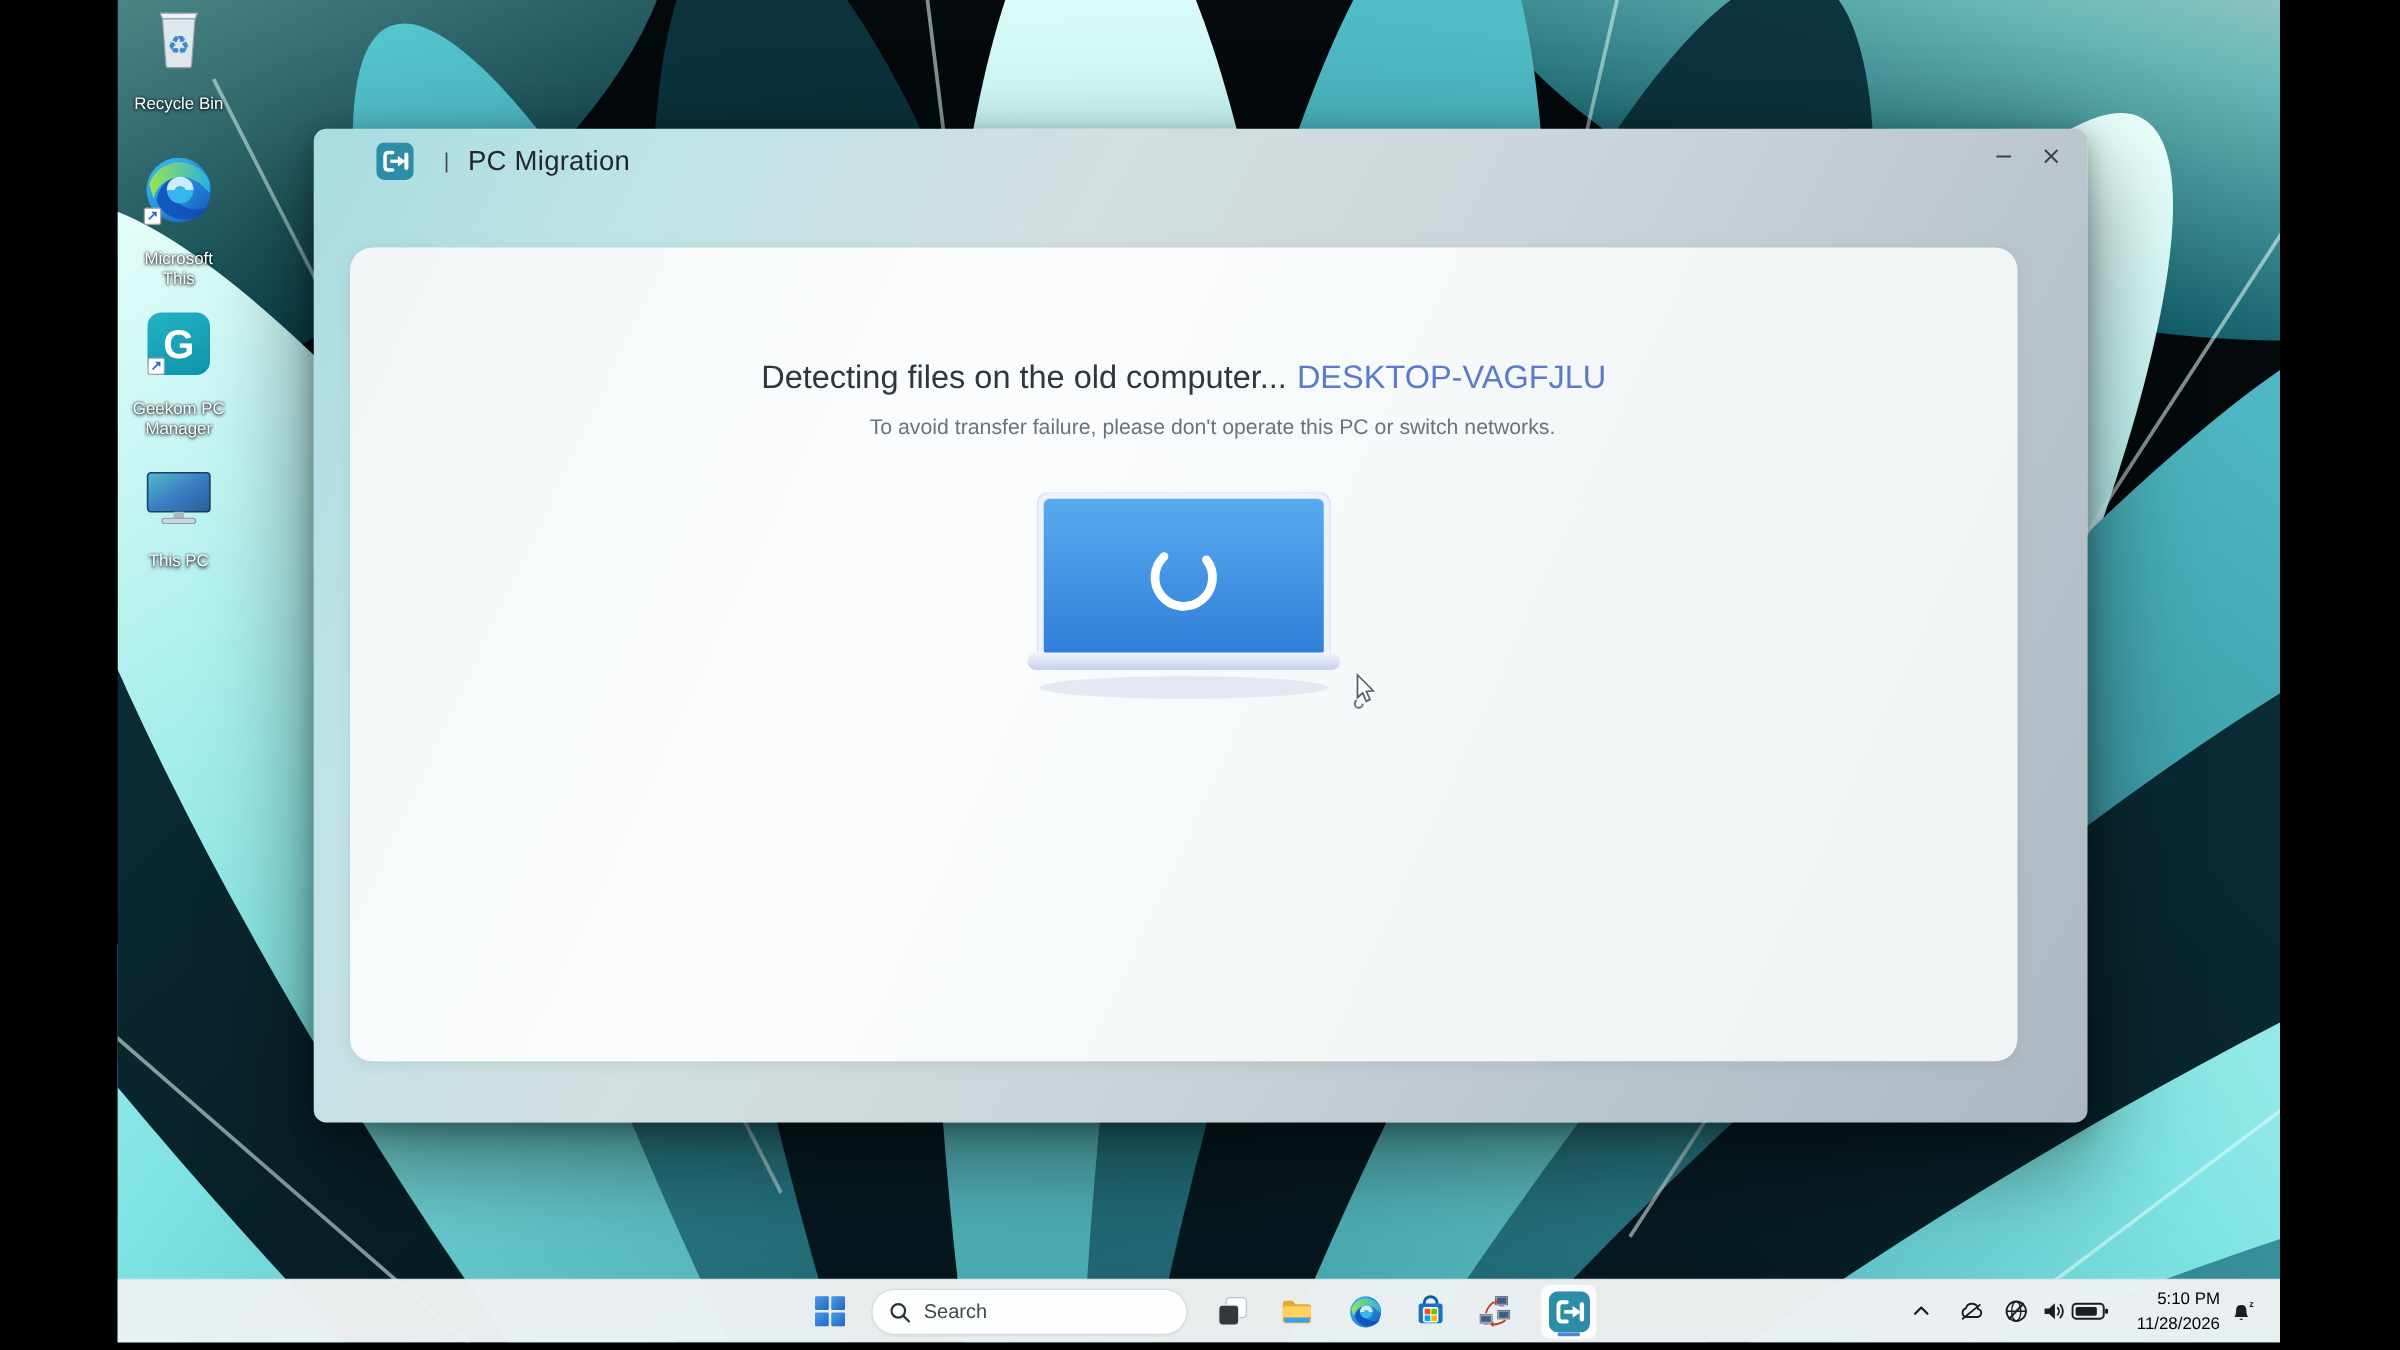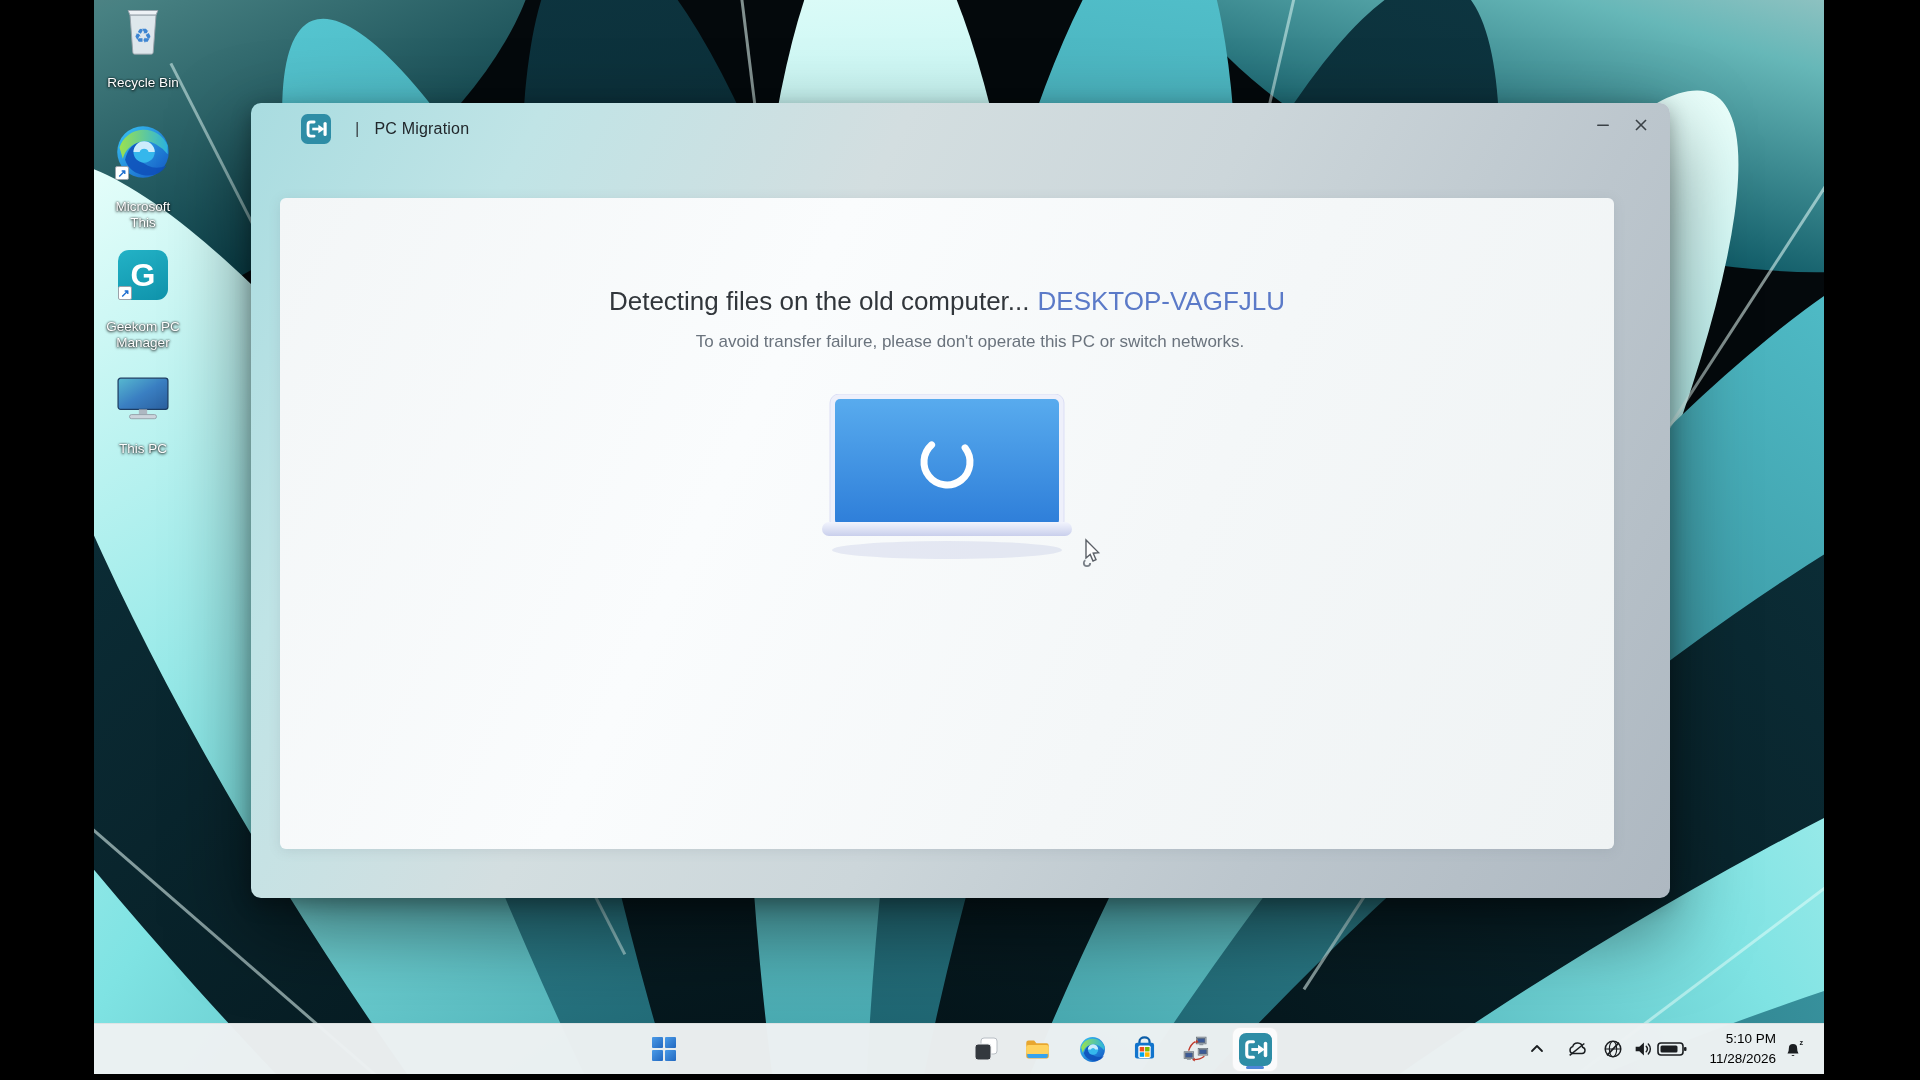--- a/index.html
+++ b/index.html
@@ -22,25 +22,25 @@
   .geekom-box { width:50px; height:50px; border-radius:11px; background:linear-gradient(160deg,#23b2c6,#0f93ab);
                 display:flex; align-items:center; justify-content:center; color:#fff; font-size:32px; font-weight:bold; }
 
   
   .app-window { position:absolute; left:157px; top:103px; width:1419px; height:795px; border-radius:10px;
                 background:linear-gradient(118deg,#a9dce0 0%,#c0e4e6 16%,#d3dee0 36%,#ccd6da 55%,#bcc6cd 76%,#aeb8c1 100%);
                 box-shadow:0 30px 80px rgba(0,0,0,.5), 0 6px 20px rgba(0,0,0,.3); }
   .titlebar { position:relative; height:52px; display:flex; align-items:center; padding-left:50px; }
   .app-icon { width:30px; height:30px; flex:0 0 auto; }
   .title-sep { margin:0 15px 0 24px; font-size:17px; color:#3f474c; }
-  .title-text { font-size:16px; color:#21272b; letter-spacing:.2px; }
+  .title-text { font-size:22px; color:#21272b; letter-spacing:.2px; }
   .win-controls { position:absolute; right:10px; top:4px; display:flex; }
   .win-btn { width:38px; height:36px; display:flex; align-items:center; justify-content:center; border-radius:6px; cursor:default; }
 
-  .panel { position:absolute; left:29px; top:95px; width:1334px; height:651px; border-radius:6px; overflow:hidden;
+  .panel { position:absolute; left:29px; top:95px; width:1334px; height:651px; border-radius:18px; overflow:hidden;
            background:linear-gradient(115deg,#f3f6f7 0%,#fafcfd 35%,#f4f7f8 65%,#eff3f4 100%);
            box-shadow:0 2px 12px rgba(110,130,140,.18); }
   .panel-heading { position:absolute; top:88px; width:100%; text-align:center; font-size:26px; color:#31363b; font-weight:400; }
   .pc-name { color:#5b7ac8; margin-left:8px; }
   .panel-sub { position:absolute; top:134px; width:100%; text-align:center; font-size:17px; color:#6a737d;padding-left:46px; }
   .laptop-wrap { position:absolute; left:537px; top:196px; width:260px; height:180px; }
   .busy-cursor { position:absolute; left:800px; top:340px; }
 
   
   .taskbar { position:absolute; left:0; bottom:0; width:1730px; height:51px;
@@ -243,20 +243,27 @@
                 <stop offset="1" stop-color="#2268c0"></stop>
               </linearGradient>
             </defs>
           <rect x="1" y="1" width="11" height="11" rx="1" fill="url(#winlg)"></rect>
           <rect x="14" y="1" width="11" height="11" rx="1" fill="url(#winlg)"></rect>
           <rect x="1" y="14" width="11" height="11" rx="1" fill="url(#winlg)"></rect>
           <rect x="14" y="14" width="11" height="11" rx="1" fill="url(#winlg)"></rect>
         </svg>
       </div>
 
+      <div class="search-pill">
+        <svg width="18" height="18" viewBox="0 0 20 20">
+          <circle cx="8.5" cy="8.5" r="6" fill="none" stroke="#2c3136" stroke-width="2"></circle>
+          <line x1="13" y1="13" x2="18" y2="18" stroke="#2c3136" stroke-width="2" stroke-linecap="round"></line>
+        </svg>
+        <span class="search-text">Search</span>
+      </div>
 
       <div class="tb-btn" style="left:873px;">
         <svg width="26" height="26" viewBox="0 0 26 26">
           <rect x="8" y="2" width="16" height="16" rx="3" fill="#ffffff" stroke="#b8bec4" stroke-width="1"></rect>
           <rect x="2" y="8" width="16" height="16" rx="3" fill="#33383e"></rect>
           <rect x="2" y="8" width="16" height="16" rx="3" fill="none" stroke="#e8eaec" stroke-width="1"></rect>
         </svg>
       </div>
 
       <div class="tb-btn" style="left:924px;">

